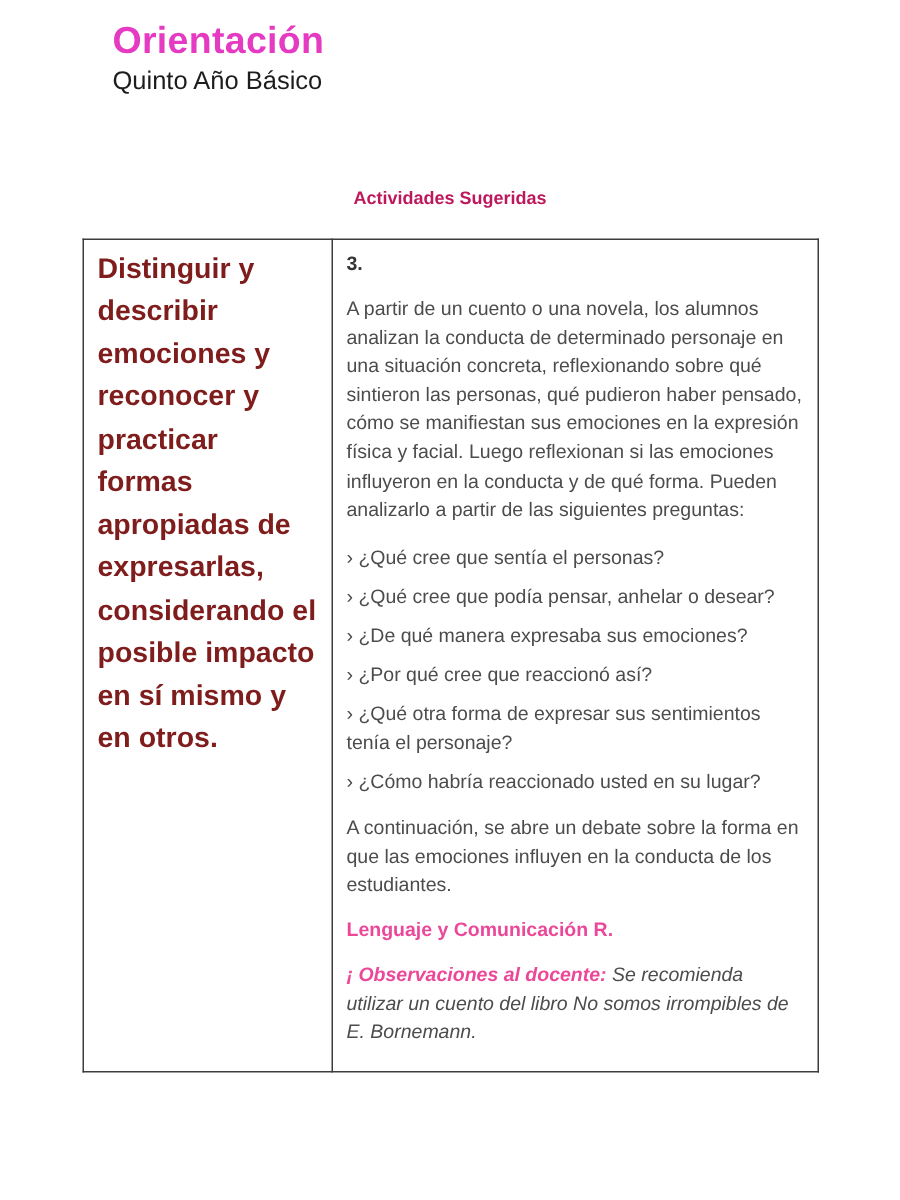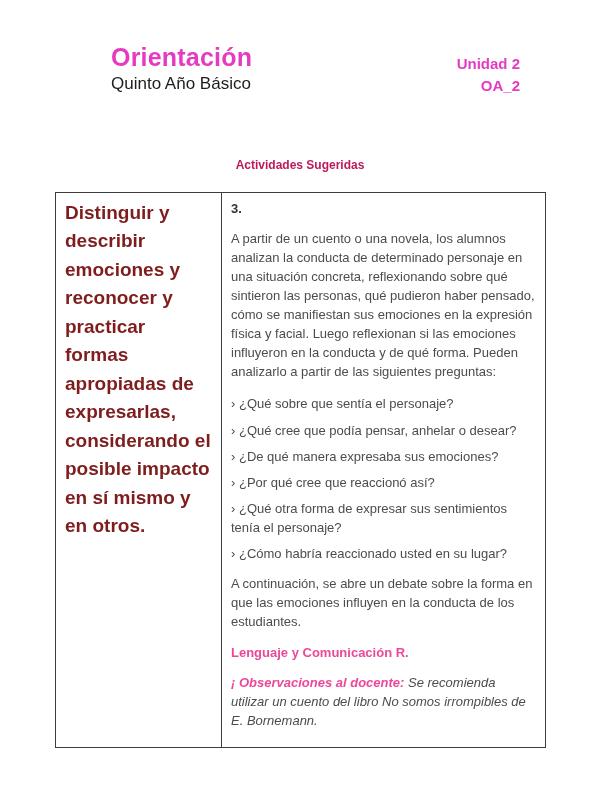--- a/index.html
+++ b/index.html
@@ -8,23 +8,22 @@
     width: 600px;
     height: 800px;
     position: relative;
     font-family: "Liberation Sans", "DejaVu Sans", sans-serif;
     color: #3a3a3a;
     overflow: hidden;
   }
   .page-header {
     display: flex;
     justify-content: space-between;
-    align-items: center;
-    padding: 41px 80px 0 75px;
-    margin-left: 36px;
+    align-items: flex-end;
+    padding: 13px 80px 0 75px;
   }
   .subject-title {
     color: var(--accent);
     font-size: 25px;
     font-weight: bold;
     line-height: 1.15;
     letter-spacing: 0.2px;
   }
   .grade-subtitle {
     color: #1d1d1d;
@@ -103,41 +102,37 @@
   .note-text { font-style: italic; }
 </style>
 </head>
 <body style="--accent: #E53BC2;">
 
 <div class="page-header">
   <div class="header-left">
     <div class="subject-title">Orientación</div>
     <div class="grade-subtitle">Quinto Año Básico</div>
   </div>
-  <div class="header-right">
-    <div class="unit-label">Unidad 2</div>
-    <div class="oa-label">OA_2</div>
-  </div>
 </div>
 
 <div class="doc-title">Actividades Sugeridas</div>
 
 <table class="activities-table">
   <colgroup>
       <col class="c1">
       <col class="c2">
     </colgroup>
   <tbody>
   <tr>
     <td class="objective-cell">Distinguir y describir emociones y reconocer y practicar formas apropiadas de expresarlas, considerando el posible impacto en sí mismo y en otros.</td>
     <td class="activity-cell">
       <p class="activity-number">3.</p>
       <p>A partir de un cuento o una novela, los alumnos analizan la conducta de determinado personaje en una situación concreta, reflexionando sobre qué sintieron las personas, qué pudieron haber pensado, cómo se manifiestan sus emociones en la expresión física y facial. Luego reflexionan si las emociones influyeron en la conducta y de qué forma. Pueden analizarlo a partir de las siguientes preguntas:</p>
       <div class="question-list">
-            <div class="question">› ¿Qué sobre que sentía el personaje?</div>
+            <div class="question">› ¿Qué cree que sentía el personas?</div>
             <div class="question">› ¿Qué cree que podía pensar, anhelar o desear?</div>
             <div class="question">› ¿De qué manera expresaba sus emociones?</div>
             <div class="question">› ¿Por qué cree que reaccionó así?</div>
             <div class="question">› ¿Qué otra forma de expresar sus sentimientos tenía el personaje?</div>
             <div class="question">› ¿Cómo habría reaccionado usted en su lugar?</div>
           </div>
       <p>A continuación, se abre un debate sobre la forma en que las emociones influyen en la conducta de los estudiantes.</p>
       <p class="bold-ref">Lenguaje y Comunicación R.</p>
       <p><span class="note-label">¡ Observaciones al docente:</span> <span class="note-text">Se recomienda utilizar un cuento del libro No somos irrompibles de E. Bornemann.</span></p>
     </td>

